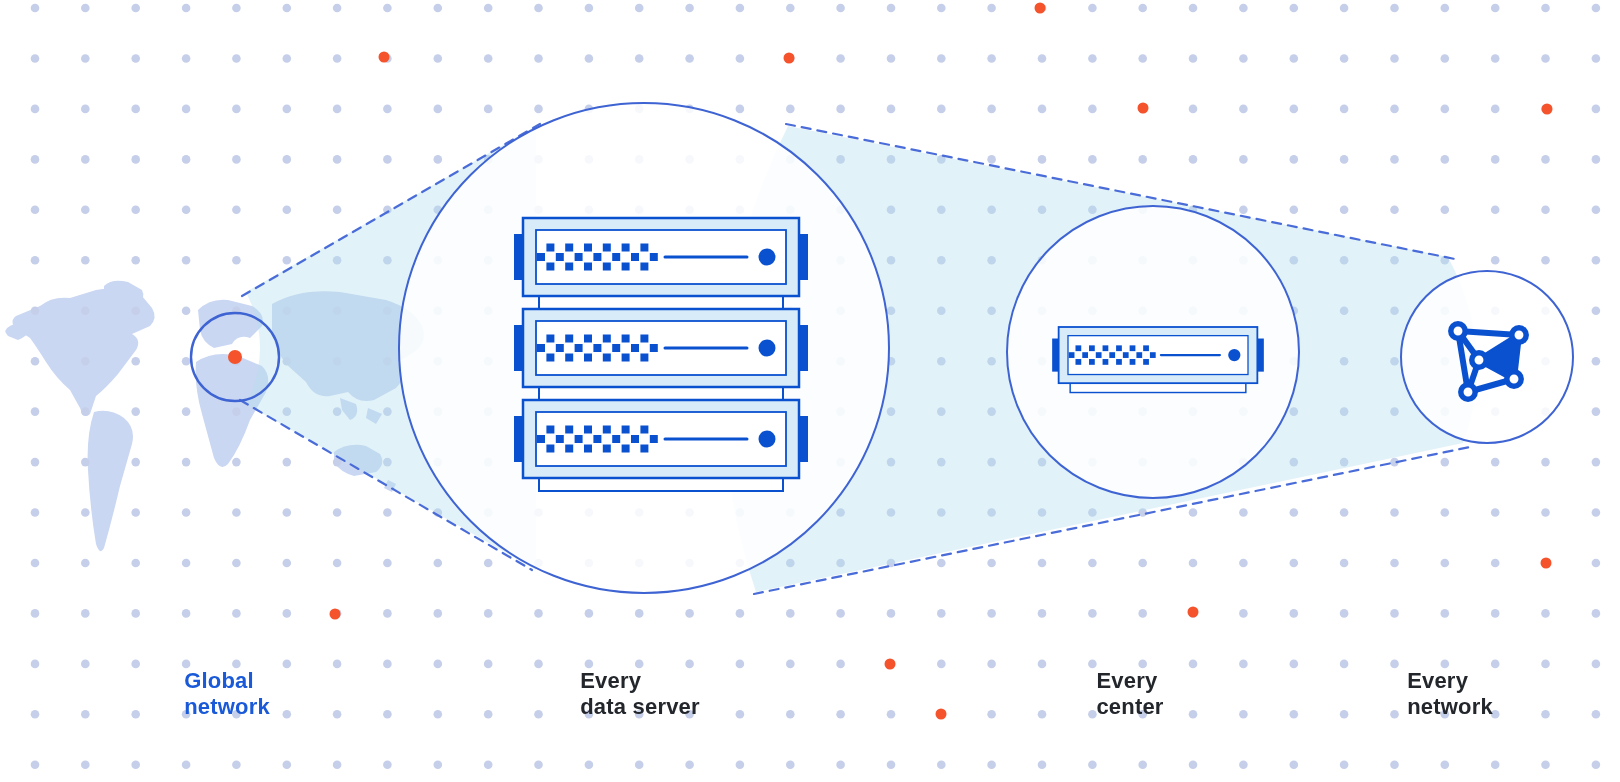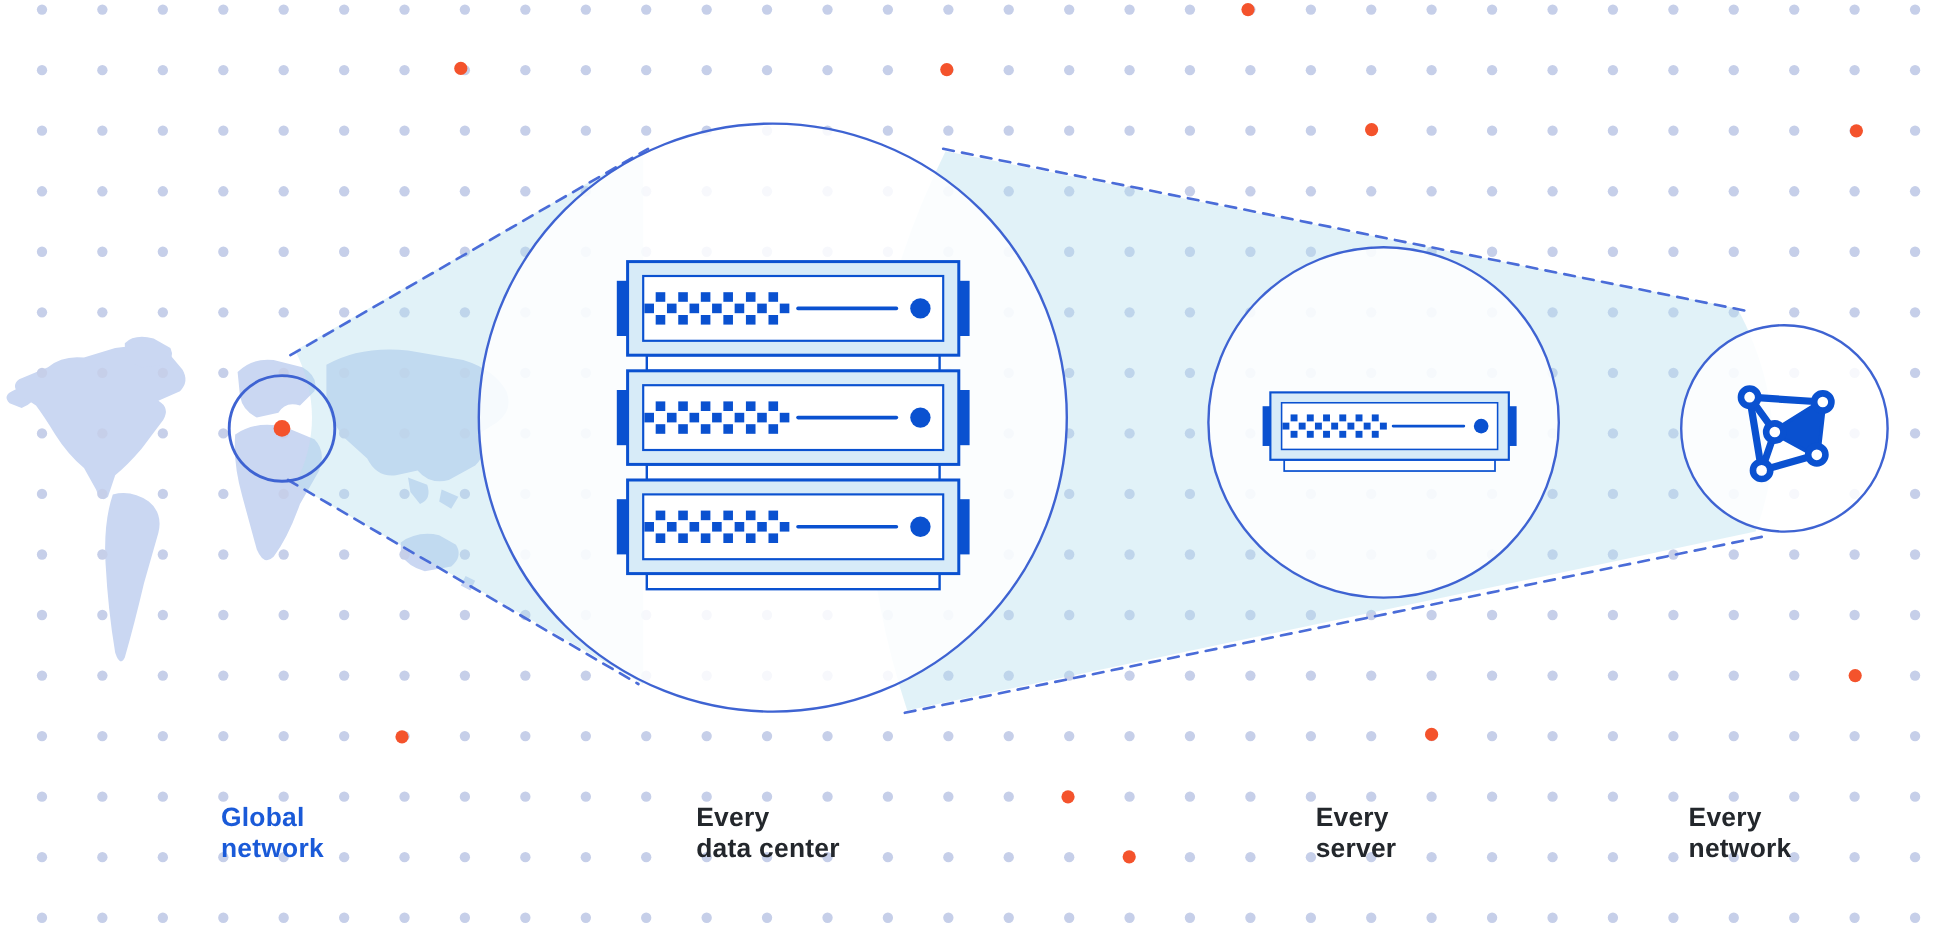--- a/index.html
+++ b/index.html
@@ -691,22 +691,22 @@
       <circle cx="941" cy="714" r="5.5"></circle>
     </g>
   </svg>
 
 <div class="stage-label s0" style="color: rgb(26, 90, 216);">
   <span>Global</span>
   <span>network</span>
 </div>
 <div class="stage-label s1" style="color: rgb(35, 39, 44);">
   <span>Every</span>
-  <span>data center</span>
+  <span>data server</span>
 </div>
 <div class="stage-label s2" style="color: rgb(35, 39, 44);">
   <span>Every</span>
-  <span>server</span>
+  <span>center</span>
 </div>
 <div class="stage-label s3" style="color: rgb(35, 39, 44);">
   <span>Every</span>
   <span>network</span>
 </div>
 
 </body></html>

